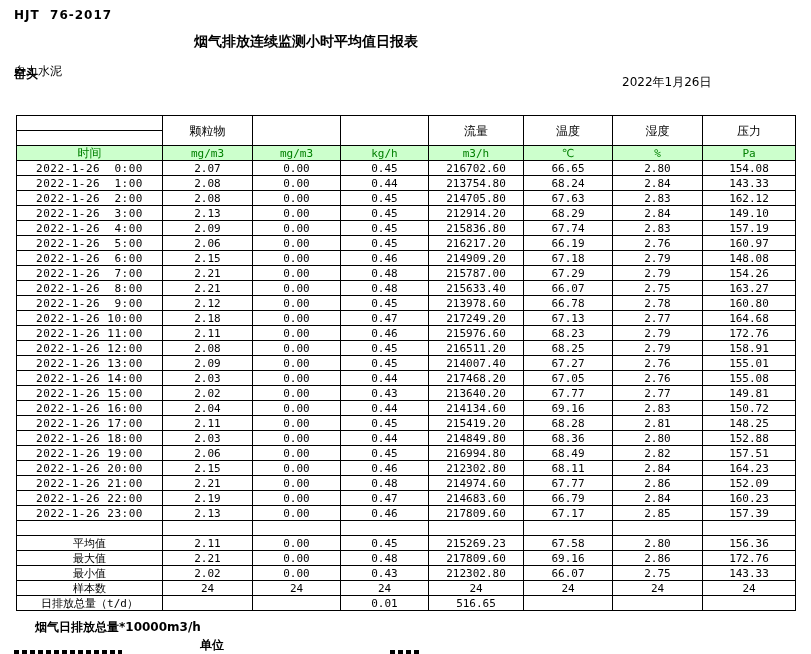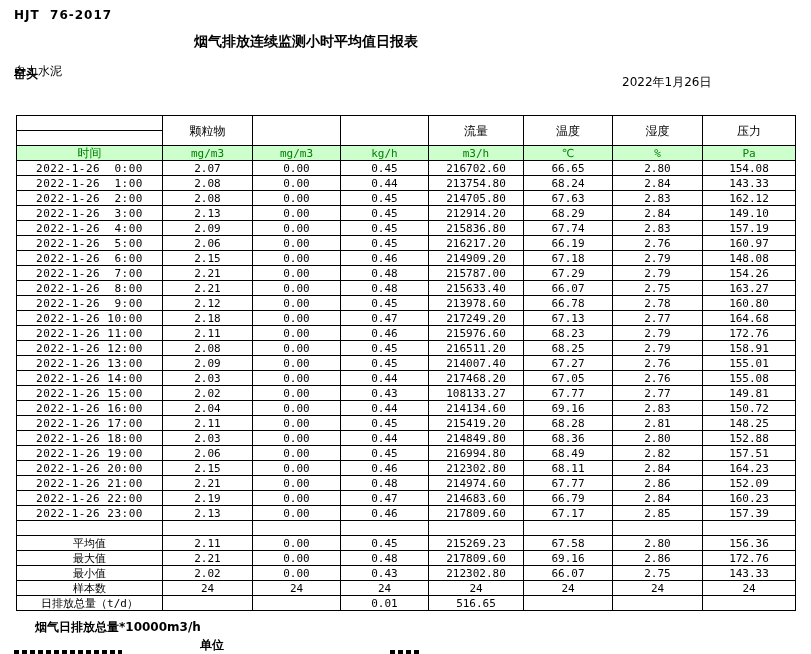--- a/index.html
+++ b/index.html
@@ -256,21 +256,21 @@
     <td data-name="table-cell">217468.20</td>
     <td data-name="table-cell">67.05</td>
     <td data-name="table-cell">2.76</td>
     <td data-name="table-cell">155.08</td>
   </tr>
       <tr data-name="table-row">
     <td data-name="table-cell">2022-1-26 15:00</td>
     <td data-name="table-cell">2.02</td>
     <td data-name="table-cell">0.00</td>
     <td data-name="table-cell">0.43</td>
-    <td data-name="table-cell">108133.27</td>
+    <td data-name="table-cell">213640.20</td>
     <td data-name="table-cell">67.77</td>
     <td data-name="table-cell">2.77</td>
     <td data-name="table-cell">149.81</td>
   </tr>
       <tr data-name="table-row">
     <td data-name="table-cell">2022-1-26 16:00</td>
     <td data-name="table-cell">2.04</td>
     <td data-name="table-cell">0.00</td>
     <td data-name="table-cell">0.44</td>
     <td data-name="table-cell">214134.60</td>

